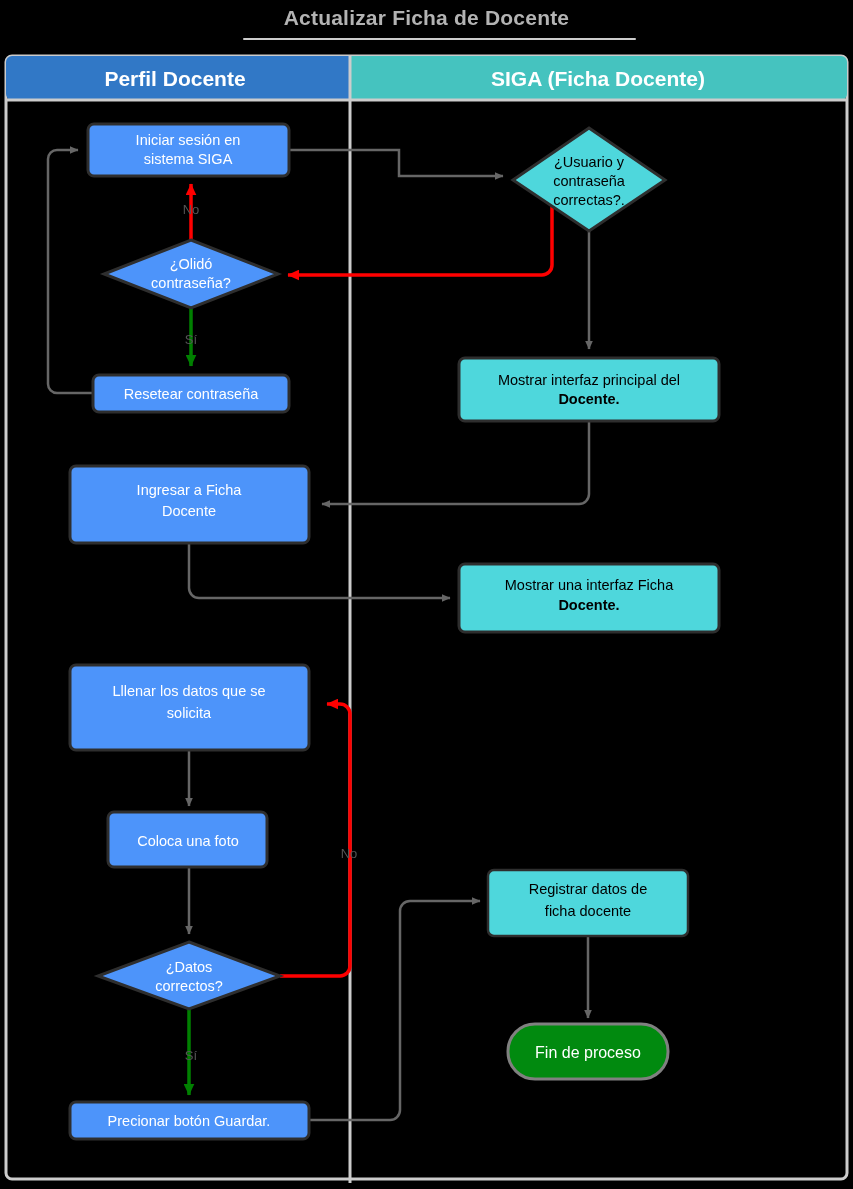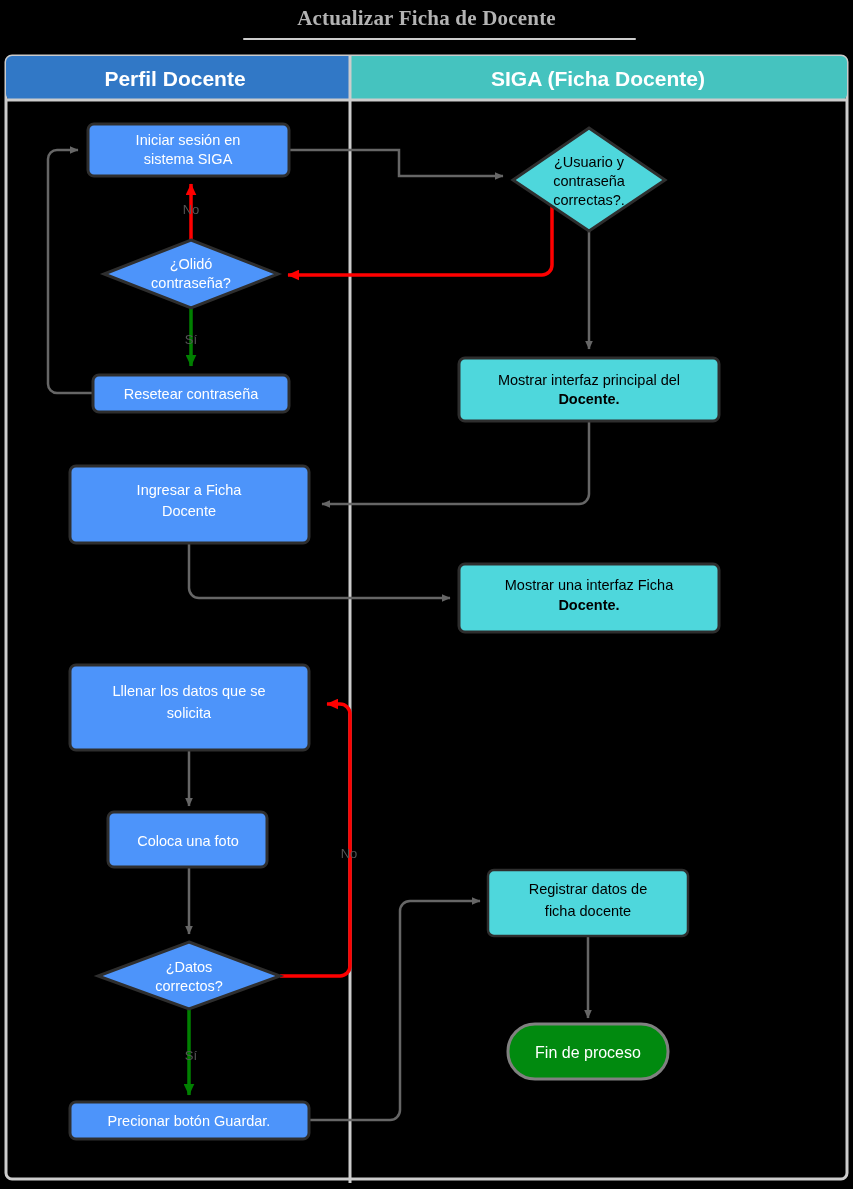--- a/index.html
+++ b/index.html
@@ -22,21 +22,21 @@
   .diagram-title {
     position: absolute;
     left: 0;
     top: 6px;
     width: 853px;
     text-align: center;
     color: #b3b3b3;
     font-size: 21px;
     font-weight: bold;
     letter-spacing: 0.2px;
-    font-family: Liberation Serif, serif;
+    font-family: Liberation Sans, sans-serif;
   }
   .title-rule {
     position: absolute;
     left: 243px;
     top: 38px;
     width: 393px;
     height: 2px;
     background: #cccccc;
     border-radius: 1px;
   }

